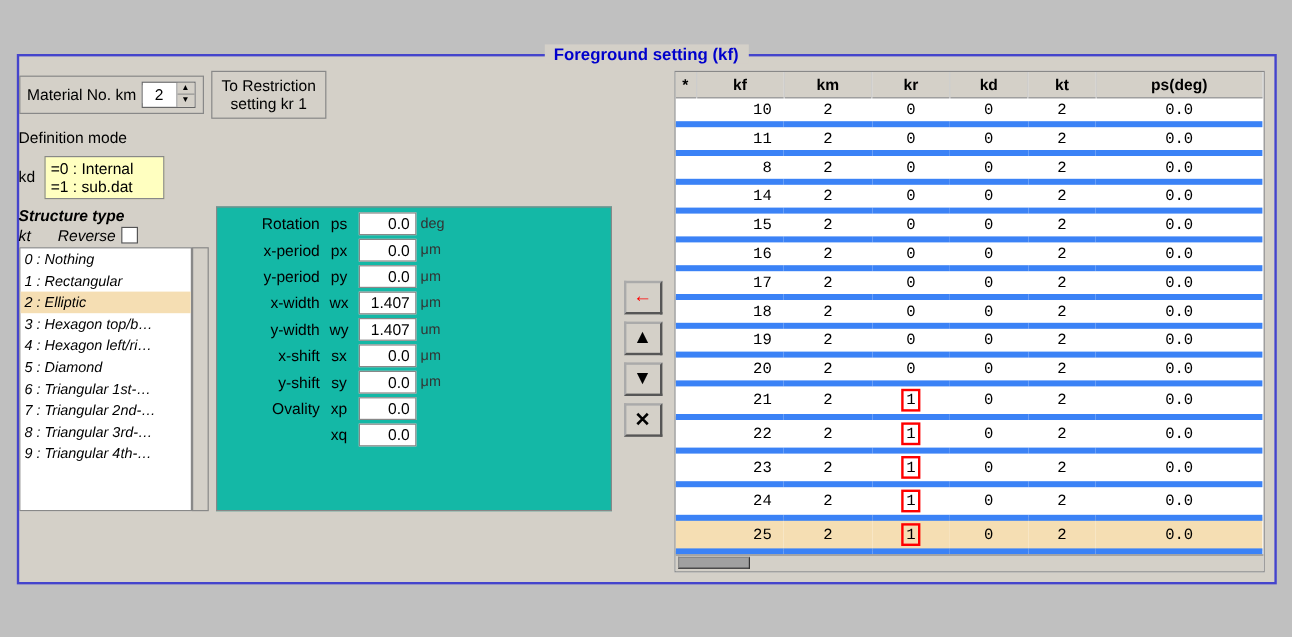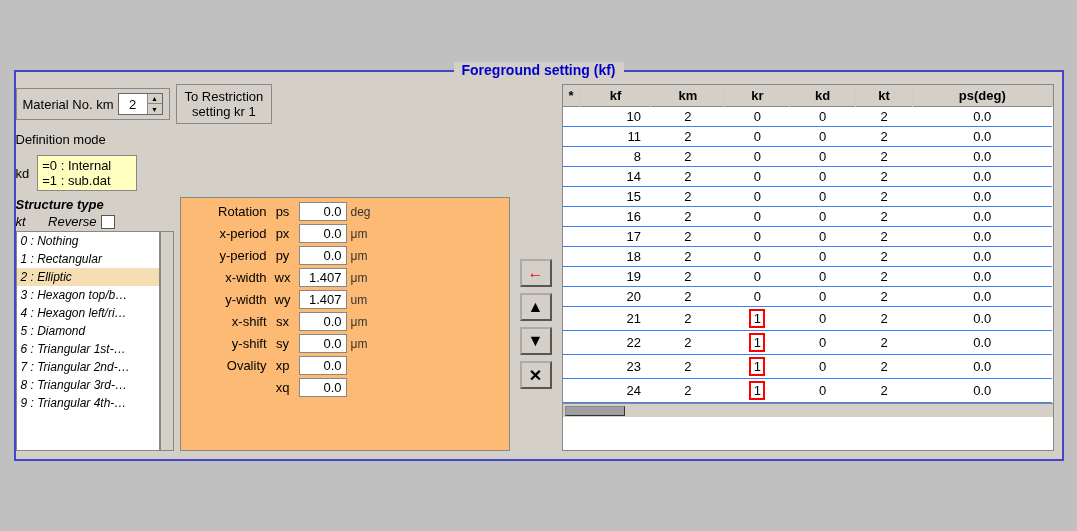--- a/index.html
+++ b/index.html
@@ -156,21 +156,21 @@
       font-size: 12px;
       cursor: pointer;
       white-space: nowrap;
       overflow: hidden;
     }
     .structure-list-item.selected {
       background: #f5deb3;
     }
     .params-panel {
       border: 1px solid #888;
-      background: #fdba74;
+      background: #14b8a6;
       padding: 4px 6px;
       flex: 1;
     }
     .param-row {
       display: flex;
       align-items: center;
       margin-bottom: 3px;
       font-size: 13px;
       gap: 4px;
     }
@@ -241,21 +241,22 @@
       padding: 3px 6px;
       text-align: center;
       font-weight: bold;
       font-size: 13px;
       border-right: 1px solid #ccc;
     }
     thead th:first-child {
       text-align: left;
     }
     tbody tr {
-      border-bottom: 1px solid #3b82f6;
+      border-bottom: 5px solid #3b82f6;
+      font-family: Liberation Mono, monospace;
     }
     tbody tr:nth-child(odd) {
       background: #ffffff;
     }
     tbody tr.highlighted {
       background: #f5deb3;
     }
     tbody td {
       padding: 2px 6px;
       text-align: center;
@@ -567,20 +568,29 @@
   </tr>
               <tr>
     <td class="asterisk-col"></td>
     <td class="kf-col">24</td>
     <td>2</td>
     <td><span class="cell-red-border">1</span></td>
     <td>0</td>
     <td>2</td>
     <td>0.0</td>
   </tr>
+              <tr class="highlighted">
+    <td class="asterisk-col"></td>
+    <td class="kf-col">25</td>
+    <td>2</td>
+    <td><span class="cell-red-border">1</span></td>
+    <td>0</td>
+    <td>2</td>
+    <td>0.0</td>
+  </tr>
             </tbody>
         </table>
         <div class="scrollbar-area">
           <div class="scrollbar-thumb"></div>
         </div>
       </div>
     </div>
   </div>
 </div>
 

